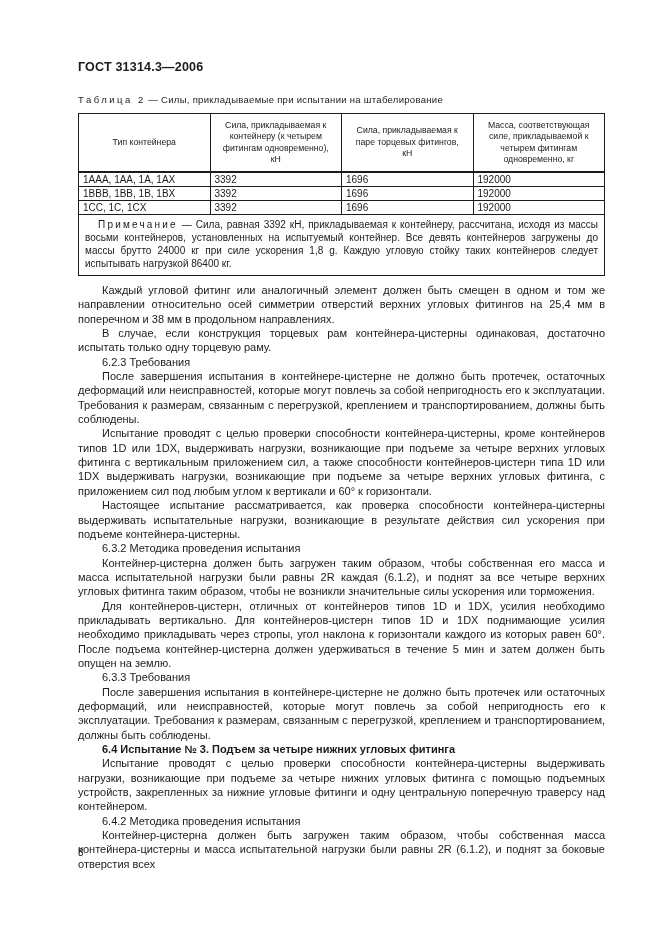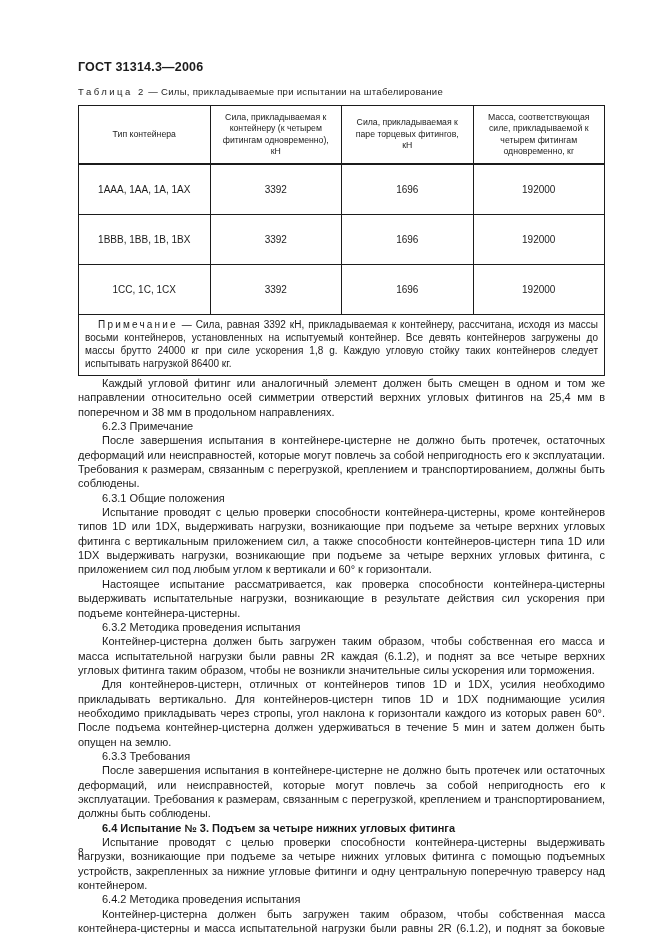--- a/index.html
+++ b/index.html
@@ -17,21 +17,21 @@
   }
   .doc { margin-left:78px; width:527px; }
 
   .gost-header {
     padding-top:60px;
     font-weight:bold;
     font-size:12.5px;
     letter-spacing:0.2px;
   }
 
-  .table-caption { margin-top:12px; font-size:9.5px; }
+  .table-caption { margin-top:20px; font-size:9.5px; }
   .caption-label { letter-spacing:2.5px; }
   .caption-text  { letter-spacing:0.3px; }
 
   table.forces {
     border-collapse:collapse;
     width:527px;
     margin-top:8px;
     table-layout:fixed;
   }
   table.forces col { width:25%; }
@@ -41,35 +41,35 @@
     font-size:8.7px;
     line-height:11.5px;
     text-align:center;
     vertical-align:middle;
     padding:4px 10px;
     height:49px;
     border-bottom:2px solid #1b1b1b;
   }
   table.forces td.cell {
     font-size:10px;
-    text-align:center;
     vertical-align:middle;
-    padding:18px 4px;
+    padding:0 4px;
     height:13px;
   }
   tr.note-row td {
     font-size:10px;
     line-height:13px;
     text-align:justify;
     padding:3px 6px 5px 6px;
   }
   .note-para { margin:0; text-indent:13px; }
   .note-label { letter-spacing:2.2px; }
 
   .content {
+    margin-top:7px;
     font-size:11px;
     line-height:14.35px;
     text-align:justify;
   }
   .content p { margin:0; text-indent:24px; }
   .content p.section-heading { font-weight:bold; }
 
   .page-number {
     position:absolute;
     left:78px; top:847px;
@@ -129,23 +129,23 @@
             <p class="note-para">
               <span class="note-label">Примечание</span><span> — Сила, равная 3392 кН, прикладываемая к контейнеру, рассчитана, исходя из массы восьми контейнеров, установленных на испытуемый контейнер. Все девять контейнеров загружены до массы брутто 24000 кг при силе ускорения 1,8 g. Каждую угловую стойку таких контейнеров следует испытывать нагрузкой 86400 кг.</span>
             </p>
           </td>
         </tr>
       </tbody>
     </table>
 
     <div class="content">
         <p class="paragraph">Каждый угловой фитинг или аналогичный элемент должен быть смещен в одном и том же направлении относительно осей симметрии отверстий верхних угловых фитингов на 25,4 мм в поперечном и 38 мм в продольном направлениях.</p>
-        <p class="subsection-heading">6.2.3 Примечание</p>
+        <p class="paragraph">В случае, если конструкция торцевых рам контейнера-цистерны одинаковая, достаточно испытать только одну торцевую раму.</p>
+        <p class="subsection-heading">6.2.3 Требования</p>
         <p class="paragraph">После завершения испытания в контейнере-цистерне не должно быть протечек, остаточных деформаций или неисправностей, которые могут повлечь за собой непригодность его к эксплуатации. Требования к размерам, связанным с перегрузкой, креплением и транспортированием, должны быть соблюдены.</p>
-        <p class="subsection-heading">6.3.1 Общие положения</p>
         <p class="paragraph">Испытание проводят с целью проверки способности контейнера-цистерны, кроме контейнеров типов 1D или 1DX, выдерживать нагрузки, возникающие при подъеме за четыре верхних угловых фитинга с вертикальным приложением сил, а также способности контейнеров-цистерн типа 1D или 1DX выдерживать нагрузки, возникающие при подъеме за четыре верхних угловых фитинга, с приложением сил под любым углом к вертикали и 60° к горизонтали.</p>
         <p class="paragraph">Настоящее испытание рассматривается, как проверка способности контейнера-цистерны выдерживать испытательные нагрузки, возникающие в результате действия сил ускорения при подъеме контейнера-цистерны.</p>
         <p class="subsection-heading">6.3.2 Методика проведения испытания</p>
         <p class="paragraph">Контейнер-цистерна должен быть загружен таким образом, чтобы собственная его масса и масса испытательной нагрузки были равны 2R каждая (6.1.2), и поднят за все четыре верхних угловых фитинга таким образом, чтобы не возникли значительные силы ускорения или торможения.</p>
         <p class="paragraph">Для контейнеров-цистерн, отличных от контейнеров типов 1D и 1DX, усилия необходимо прикладывать вертикально. Для контейнеров-цистерн типов 1D и 1DX поднимающие усилия необходимо прикладывать через стропы, угол наклона к горизонтали каждого из которых равен 60°. После подъема контейнер-цистерна должен удерживаться в течение 5 мин и затем должен быть опущен на землю.</p>
         <p class="subsection-heading">6.3.3 Требования</p>
         <p class="paragraph">После завершения испытания в контейнере-цистерне не должно быть протечек или остаточных деформаций, или неисправностей, которые могут повлечь за собой непригодность его к эксплуатации. Требования к размерам, связанным с перегрузкой, креплением и транспортированием, должны быть соблюдены.</p>
         <p class="section-heading">6.4 Испытание № 3. Подъем за четыре нижних угловых фитинга</p>
         <p class="paragraph">Испытание проводят с целью проверки способности контейнера-цистерны выдерживать нагрузки, возникающие при подъеме за четыре нижних угловых фитинга с помощью подъемных устройств, закрепленных за нижние угловые фитинги и одну центральную поперечную траверсу над контейнером.</p>
         <p class="subsection-heading">6.4.2 Методика проведения испытания</p>

